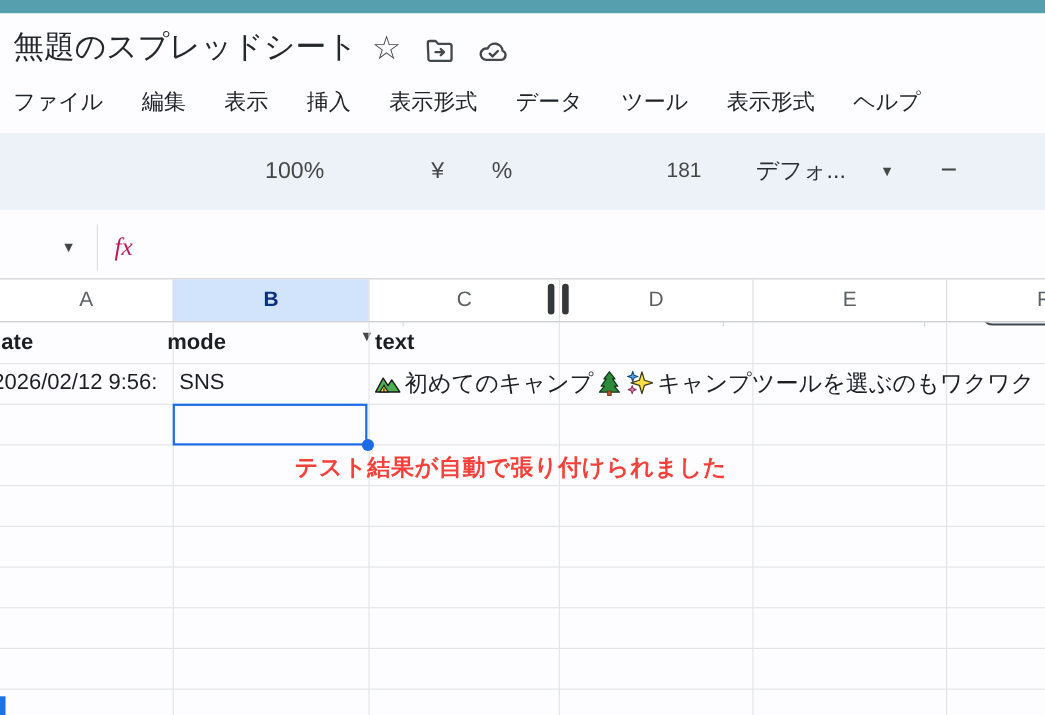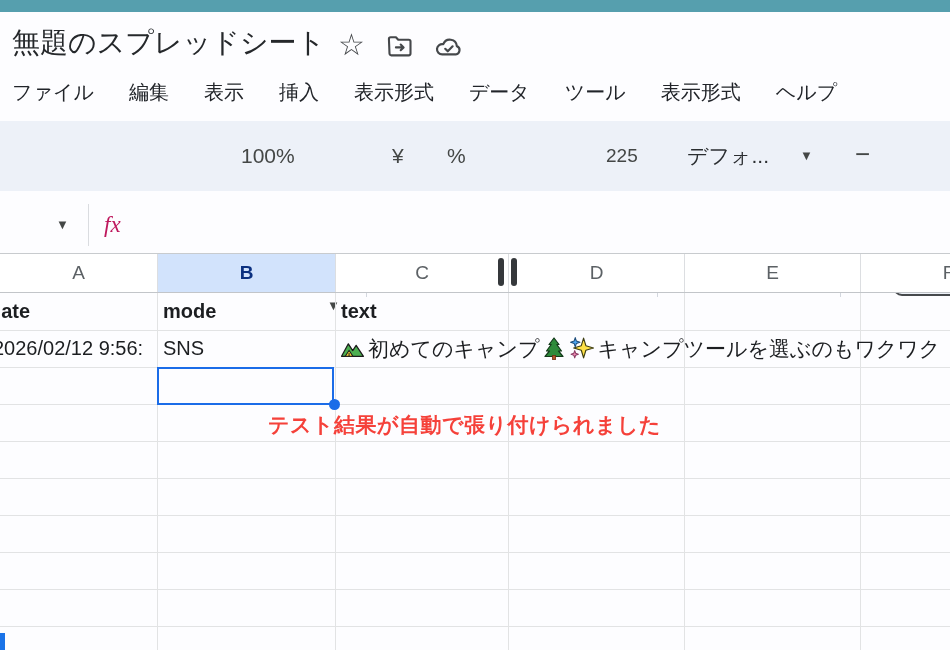--- a/index.html
+++ b/index.html
@@ -149,21 +149,21 @@
     <div class="tbtn tb-text" style="left:392px;">¥</div>
     <div class="tbtn tb-text" style="left:447px;">%</div>
     <div class="dec-wrap" style="left:491px;">
       <span class="dec-num">.0</span>
       <span class="dec-arr" style="text-align:left;">←</span>
     </div>
     <div class="dec-wrap" style="left:548px;">
       <span class="dec-num">.00</span>
       <span class="dec-arr" style="text-align:right;">→</span>
     </div>
-    <div class="tbtn" style="left:606px; top:0; font-size:19px; line-height:70px;">225</div>
+    <div class="tbtn" style="left:606px; top:0; font-size:19px; line-height:70px;">181</div>
     <div class="tb-divider" style="left:657px;"></div>
     <div class="tbtn tb-text" style="left:687px; color:#2a2d30;">デフォ...</div>
     <div class="tbtn caret" style="left:800px; top:0; line-height:70px;">▼</div>
     <div class="tb-divider" style="left:840px;"></div>
     <div class="tbtn" style="left:855px; top:0; font-size:26px; line-height:66px;">−</div>
     <div class="fs-box">10</div>
   </div>
 
   <div class="abs namebox-caret">▼</div>
   <div class="abs fbar-divider"></div>
@@ -192,21 +192,21 @@
   <div class="hline" style="top:441px;"></div>
   <div class="hline" style="top:478px;"></div>
   <div class="hline" style="top:515px;"></div>
   <div class="hline" style="top:552px;"></div>
   <div class="hline" style="top:589px;"></div>
   <div class="hline" style="top:626px;"></div>
 
   <div class="cell-text bold clipA" style="top:293px;">
     <span style="margin-left:-11px; display:inline-block;">date</span>
   </div>
-  <div class="cell-text bold" style="left:163px; top:293px; width:168px;">mode</div>
+  <div class="cell-text bold" style="left:152px; top:293px; width:168px;">mode</div>
   <div class="cell-text bold" style="left:341px; top:293px; width:166px;">text</div>
 
   <div class="cell-text clipA" style="top:330px;">
     <span style="margin-left:-7px; display:inline-block;">2026/02/12 9:56:</span>
   </div>
   <div class="cell-text jp-row" style="left:340px; top:330px; width:610px;">
     <svg class="emoji-svg" width="25" height="25" viewBox="0 0 24 24">
       <path d="M1.5 19.5 L8 7.5 L12.2 14 L15.5 9 L22.5 19.5 Z" fill="#4caf50" stroke="#1b1b1b" stroke-width="1.2" stroke-linejoin="round"></path>
       <path d="M5 19.5 L8.7 13.8 L12.4 19.5 Z" fill="#fdd835" stroke="#1b1b1b" stroke-width="1"></path>
       <path d="M8.7 16.2 V19.5" stroke="#1b1b1b" stroke-width="1"></path>

